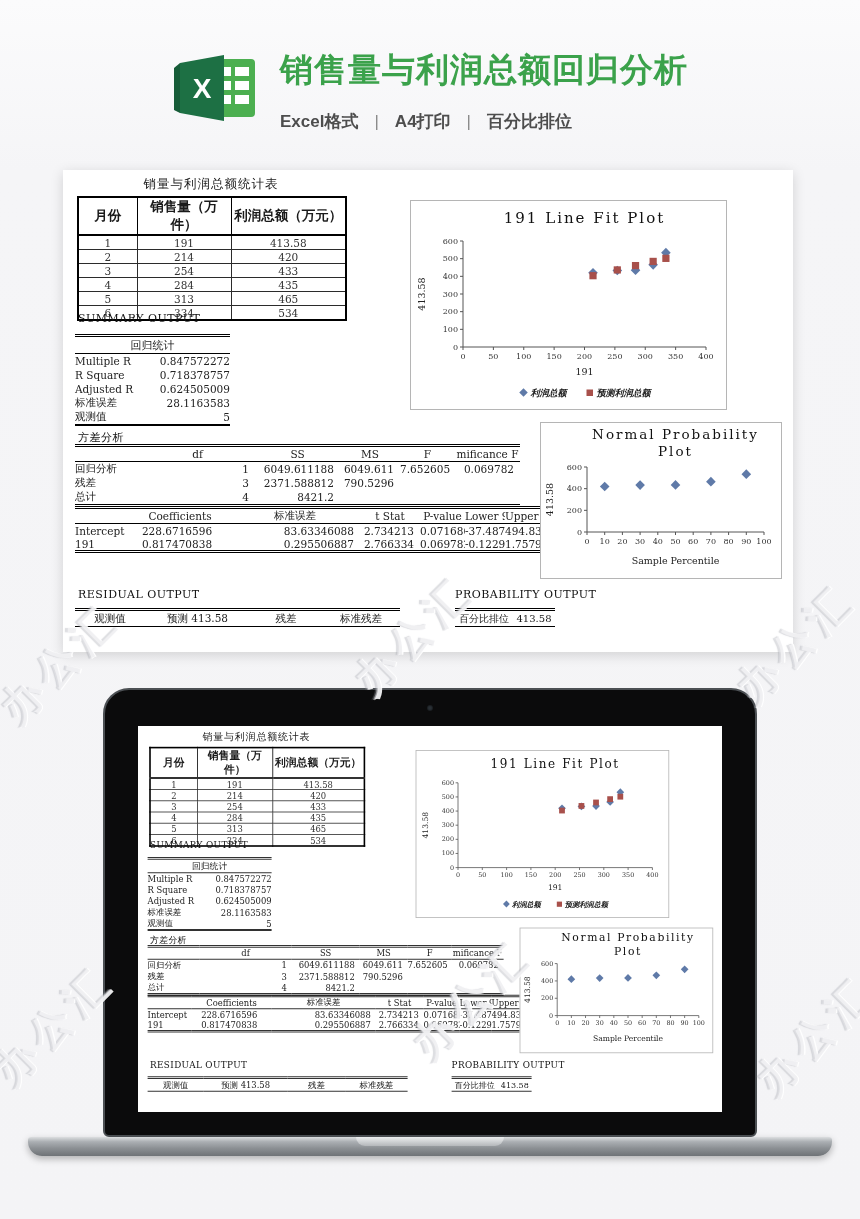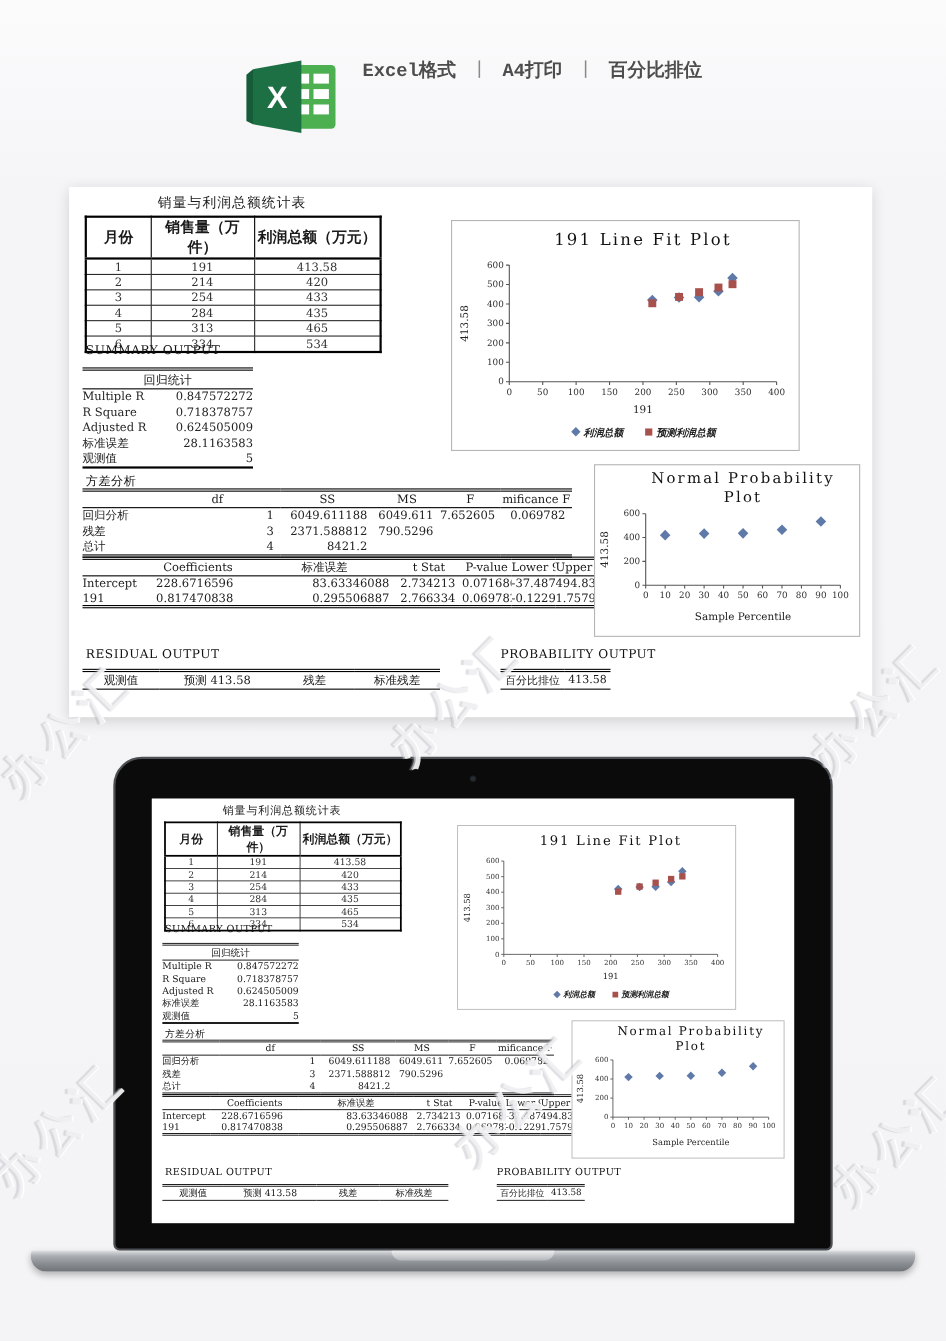--- a/index.html
+++ b/index.html
@@ -3,21 +3,21 @@
 <meta charset="utf-8">
 <style>
   html,body{margin:0;padding:0;background:#e9e9ec;}
   .page{position:relative;width:860px;height:1219px;overflow:hidden;margin:0 auto;
         background:linear-gradient(180deg,#fbfbfc 0px,#f5f5f7 170px,#f4f4f6 100%);
         font-family:"Liberation Sans",sans-serif;}
   
   .hdr{position:absolute;top:52px;left:0;right:0;display:flex;justify-content:center;gap:22px;z-index:2;}
   .hdr-icon{width:86px;height:72px;flex:0 0 auto;}
   .hdr-title{font-size:33px;font-weight:bold;color:#3ba24b;letter-spacing:1px;line-height:1.1;}
-  .hdr-sub{margin-top:0;font-size:17px;font-weight:bold;color:#4d4d4d;display:flex;gap:16px;align-items:center;font-family:Liberation Mono, monospace;}
+  .hdr-sub{margin-top:22px;font-size:17px;font-weight:bold;color:#4d4d4d;display:flex;gap:16px;align-items:center;}
   .hdr-sep{color:#8a8a8a;font-weight:normal;}
   
   .sheet-slot{position:absolute;z-index:1;}
   .sheet-slot.main{left:63px;top:170px;width:730px;height:482px;box-shadow:0 3px 12px rgba(0,0,0,.15);}
   .sheet{position:absolute;left:0;top:0;width:730px;height:482px;background:#fff;
          font-family:"DejaVu Serif","Liberation Serif",serif;color:#1a1a1a;}
   
   .tbl-title{position:absolute;left:14px;top:6px;width:268px;text-align:center;font-size:12.5px;letter-spacing:1px;}
   .sheet table{border-collapse:collapse;table-layout:fixed;}
   table.stats{position:absolute;left:14px;top:26px;width:268px;border:2px solid #000;}
@@ -86,20 +86,21 @@
         <rect x="45" y="29" width="14" height="9"></rect>
           <rect x="63" y="29" width="14" height="9"></rect>
         <rect x="45" y="43" width="14" height="9"></rect>
           <rect x="63" y="43" width="14" height="9"></rect>
       </g>
       <path d="M8 11 L52 3 L52 69 L8 61 Z" fill="#1d7044"></path>
       <path d="M8 11 L2 16 L2 58 L8 61 Z" fill="#165c38"></path>
       <text x="30" y="46" fill="#fff" font-size="28" font-weight="bold" text-anchor="middle" font-family="Liberation Sans, sans-serif">X</text>
     </svg>
     <div>
+      <div class="hdr-title">销售量与利润总额回归分析</div>
       <div class="hdr-sub">
         <span>Excel格式</span>
         <span class="hdr-sep">|</span>
         <span>A4打印</span>
         <span class="hdr-sep">|</span>
         <span>百分比排位</span>
       </div>
     </div>
   </div>
 

